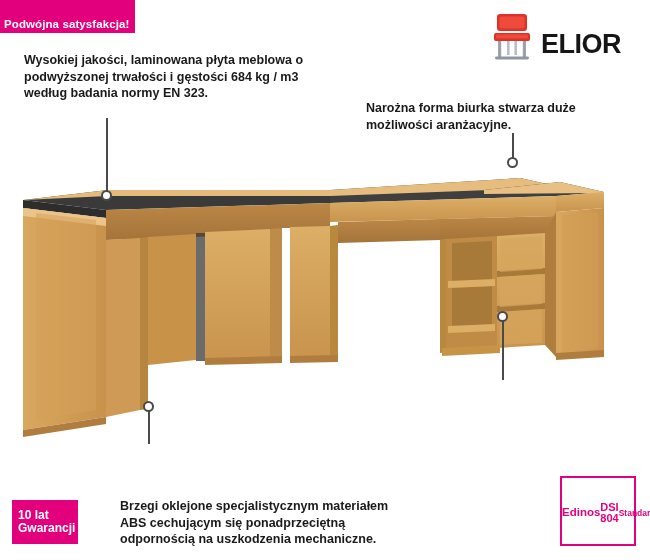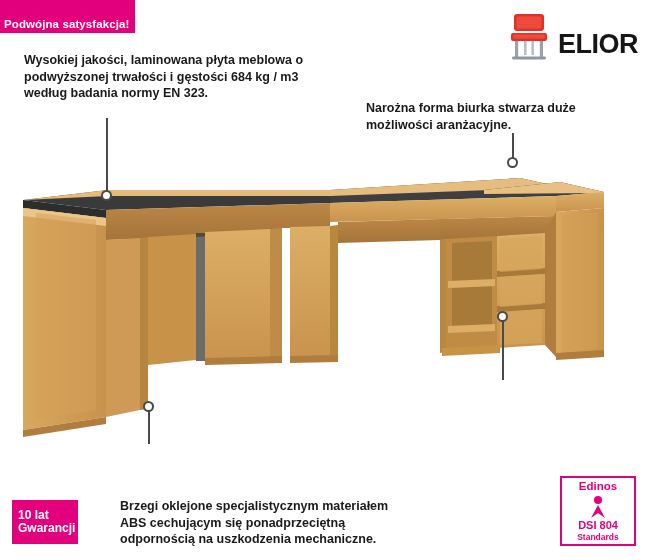--- a/index.html
+++ b/index.html
@@ -33,21 +33,21 @@
     color: #ffffff;
     font-size: 11.5px;
     font-weight: bold;
     letter-spacing: 0.1px;
     line-height: 1;
   }
 
   
   .brand {
     position: absolute;
-    right: 12px;
+    right: 29px;
     top: 12px;
     display: flex;
     align-items: flex-end;
     gap: 6px;
   }
   .brand-name {
     font-size: 27px;
     font-weight: bold;
     letter-spacing: -0.5px;
     color: #161616;
@@ -130,21 +130,21 @@
   
   .badge-edinos {
     position: absolute;
     right: 14px;
     bottom: 14px;
     width: 76px;
     height: 70px;
     border: 2px solid #e3007c;
     box-sizing: border-box;
     display: flex;
-    flex-direction: column;
+    flex-direction: row;
     align-items: center;
     padding-top: 3px;
   }
   .badge-edinos .edinos-name {
     color: #e3007c;
     font-size: 11.5px;
     font-weight: bold;
     line-height: 1;
   }
   .badge-edinos .edinos-mark {

